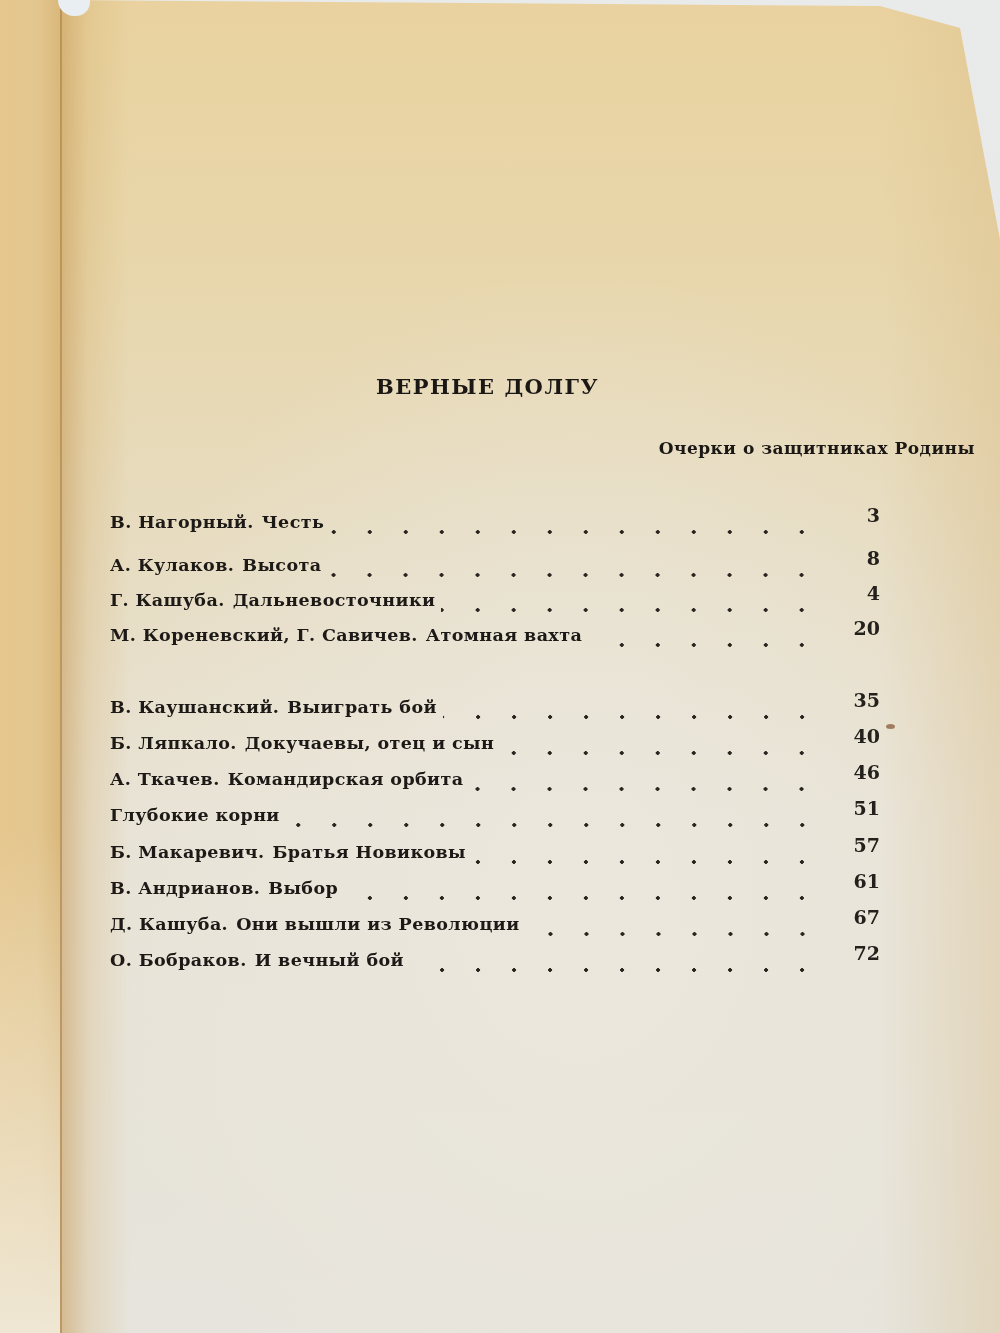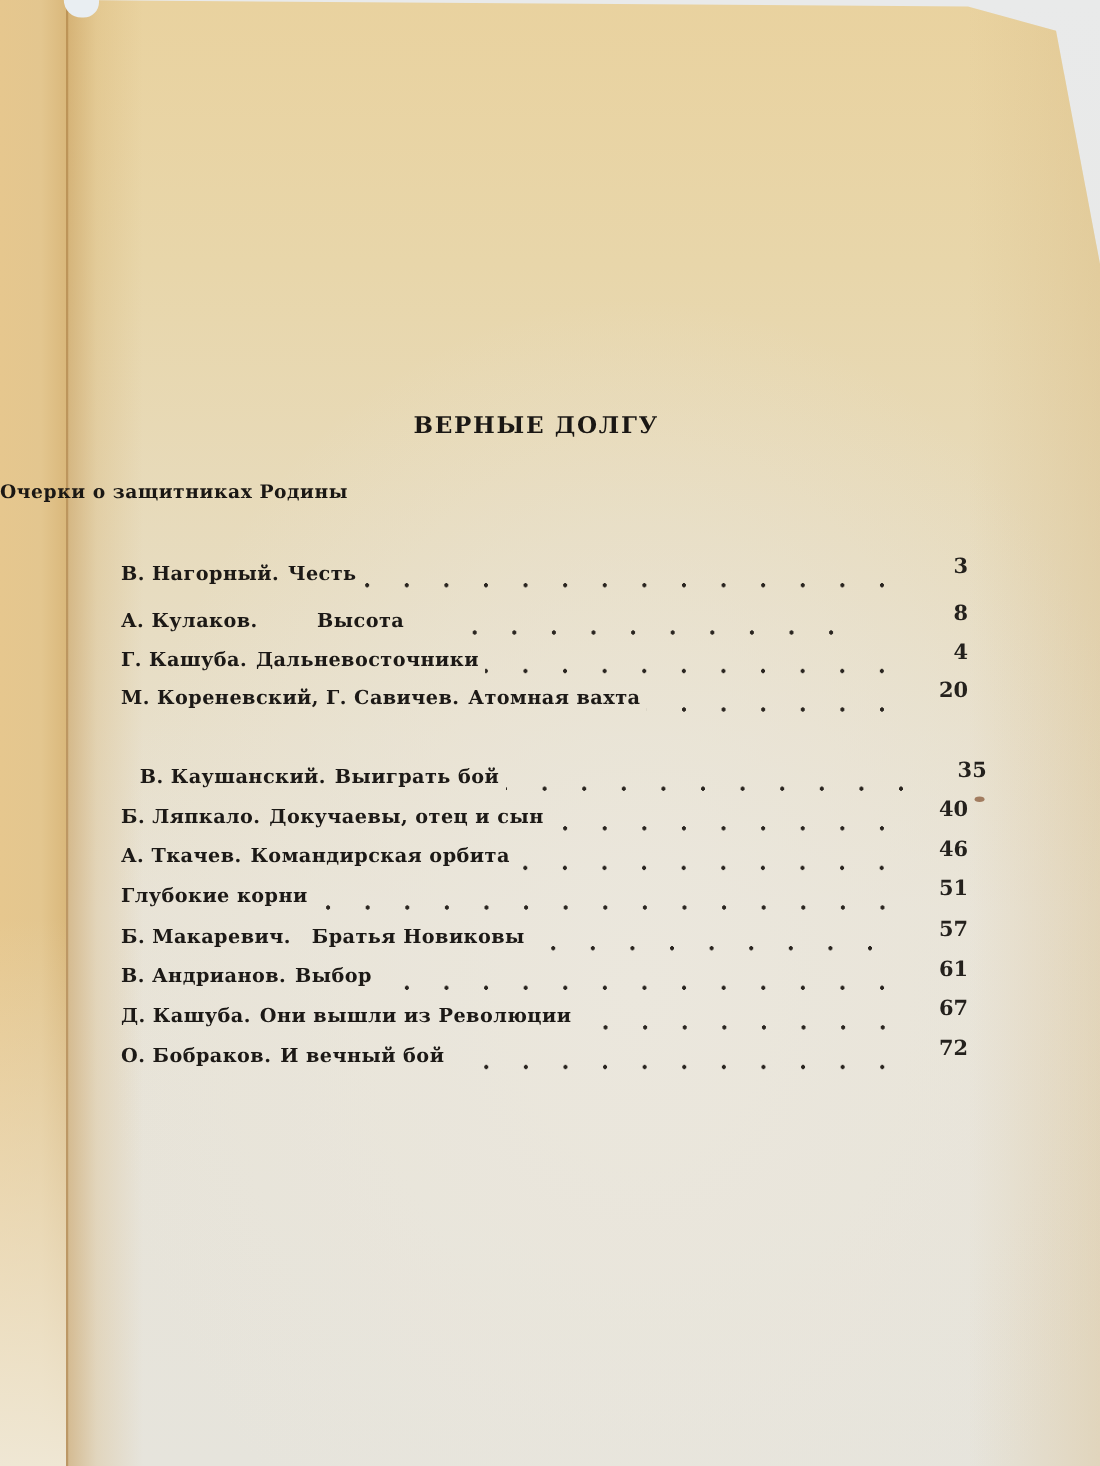--- a/index.html
+++ b/index.html
@@ -101,21 +101,21 @@
       font-weight: bold;
       font-size: 21px;
       letter-spacing: 1.5px;
       color: #1a1714;
     }
     .subtitle {
       position: absolute;
       left: 0;
       width: 975px;
       top: 434px;
-      text-align: left;
+      text-align: right;
       font-family: "DejaVu Serif", serif;
       font-weight: bold;
       font-size: 17px;
       letter-spacing: 0.5px;
       color: #1a1714;
     }
 
     .toc {
       position: absolute;
       left: 0;
@@ -184,39 +184,39 @@
   <div class="title">ВЕРНЫЕ ДОЛГУ</div>
   <div class="subtitle">Очерки о защитниках Родины</div>
 
   <div class="toc">
     <div class="toc-row" style="top:508px;">
       <span class="toc-text toc-author">В. Нагорный.</span>
       <span class="toc-text">Честь</span>
       <span class="toc-leader"></span>
       <span class="toc-page">3</span>
     </div>
-    <div class="toc-row" style="top:551px;gap:46px;">
+    <div class="toc-row" style="top:551px;">
       <span class="toc-text toc-author">А. Кулаков.</span>
       <span class="toc-text">Высота</span>
       <span class="toc-leader"></span>
       <span class="toc-page">8</span>
     </div>
     <div class="toc-row" style="top:586px;">
       <span class="toc-text toc-author">Г. Кашуба.</span>
       <span class="toc-text">Дальневосточники</span>
       <span class="toc-leader"></span>
       <span class="toc-page">4</span>
     </div>
     <div class="toc-row" style="top:621px;">
       <span class="toc-text toc-author">М. Кореневский, Г. Савичев.</span>
       <span class="toc-text">Атомная вахта</span>
       <span class="toc-leader"></span>
       <span class="toc-page">20</span>
     </div>
-    <div class="toc-row" style="top:693px;margin-left:17px;">
+    <div class="toc-row" style="top:693px;">
       <span class="toc-text toc-author">В. Каушанский.</span>
       <span class="toc-text">Выиграть бой</span>
       <span class="toc-leader"></span>
       <span class="toc-page">35</span>
     </div>
     <div class="toc-row" style="top:729px;">
       <span class="toc-text toc-author">Б. Ляпкало.</span>
       <span class="toc-text">Докучаевы, отец и сын</span>
       <span class="toc-leader"></span>
       <span class="toc-page">40</span>
@@ -225,21 +225,21 @@
       <span class="toc-text toc-author">А. Ткачев.</span>
       <span class="toc-text">Командирская орбита</span>
       <span class="toc-leader"></span>
       <span class="toc-page">46</span>
     </div>
     <div class="toc-row" style="top:801px;">
       <span class="toc-text">Глубокие корни</span>
       <span class="toc-leader"></span>
       <span class="toc-page">51</span>
     </div>
-    <div class="toc-row" style="top:838px;gap:11px;">
+    <div class="toc-row" style="top:838px;">
       <span class="toc-text toc-author">Б. Макаревич.</span>
       <span class="toc-text">Братья Новиковы</span>
       <span class="toc-leader"></span>
       <span class="toc-page">57</span>
     </div>
     <div class="toc-row" style="top:874px;">
       <span class="toc-text toc-author">В. Андрианов.</span>
       <span class="toc-text">Выбор</span>
       <span class="toc-leader"></span>
       <span class="toc-page">61</span>

